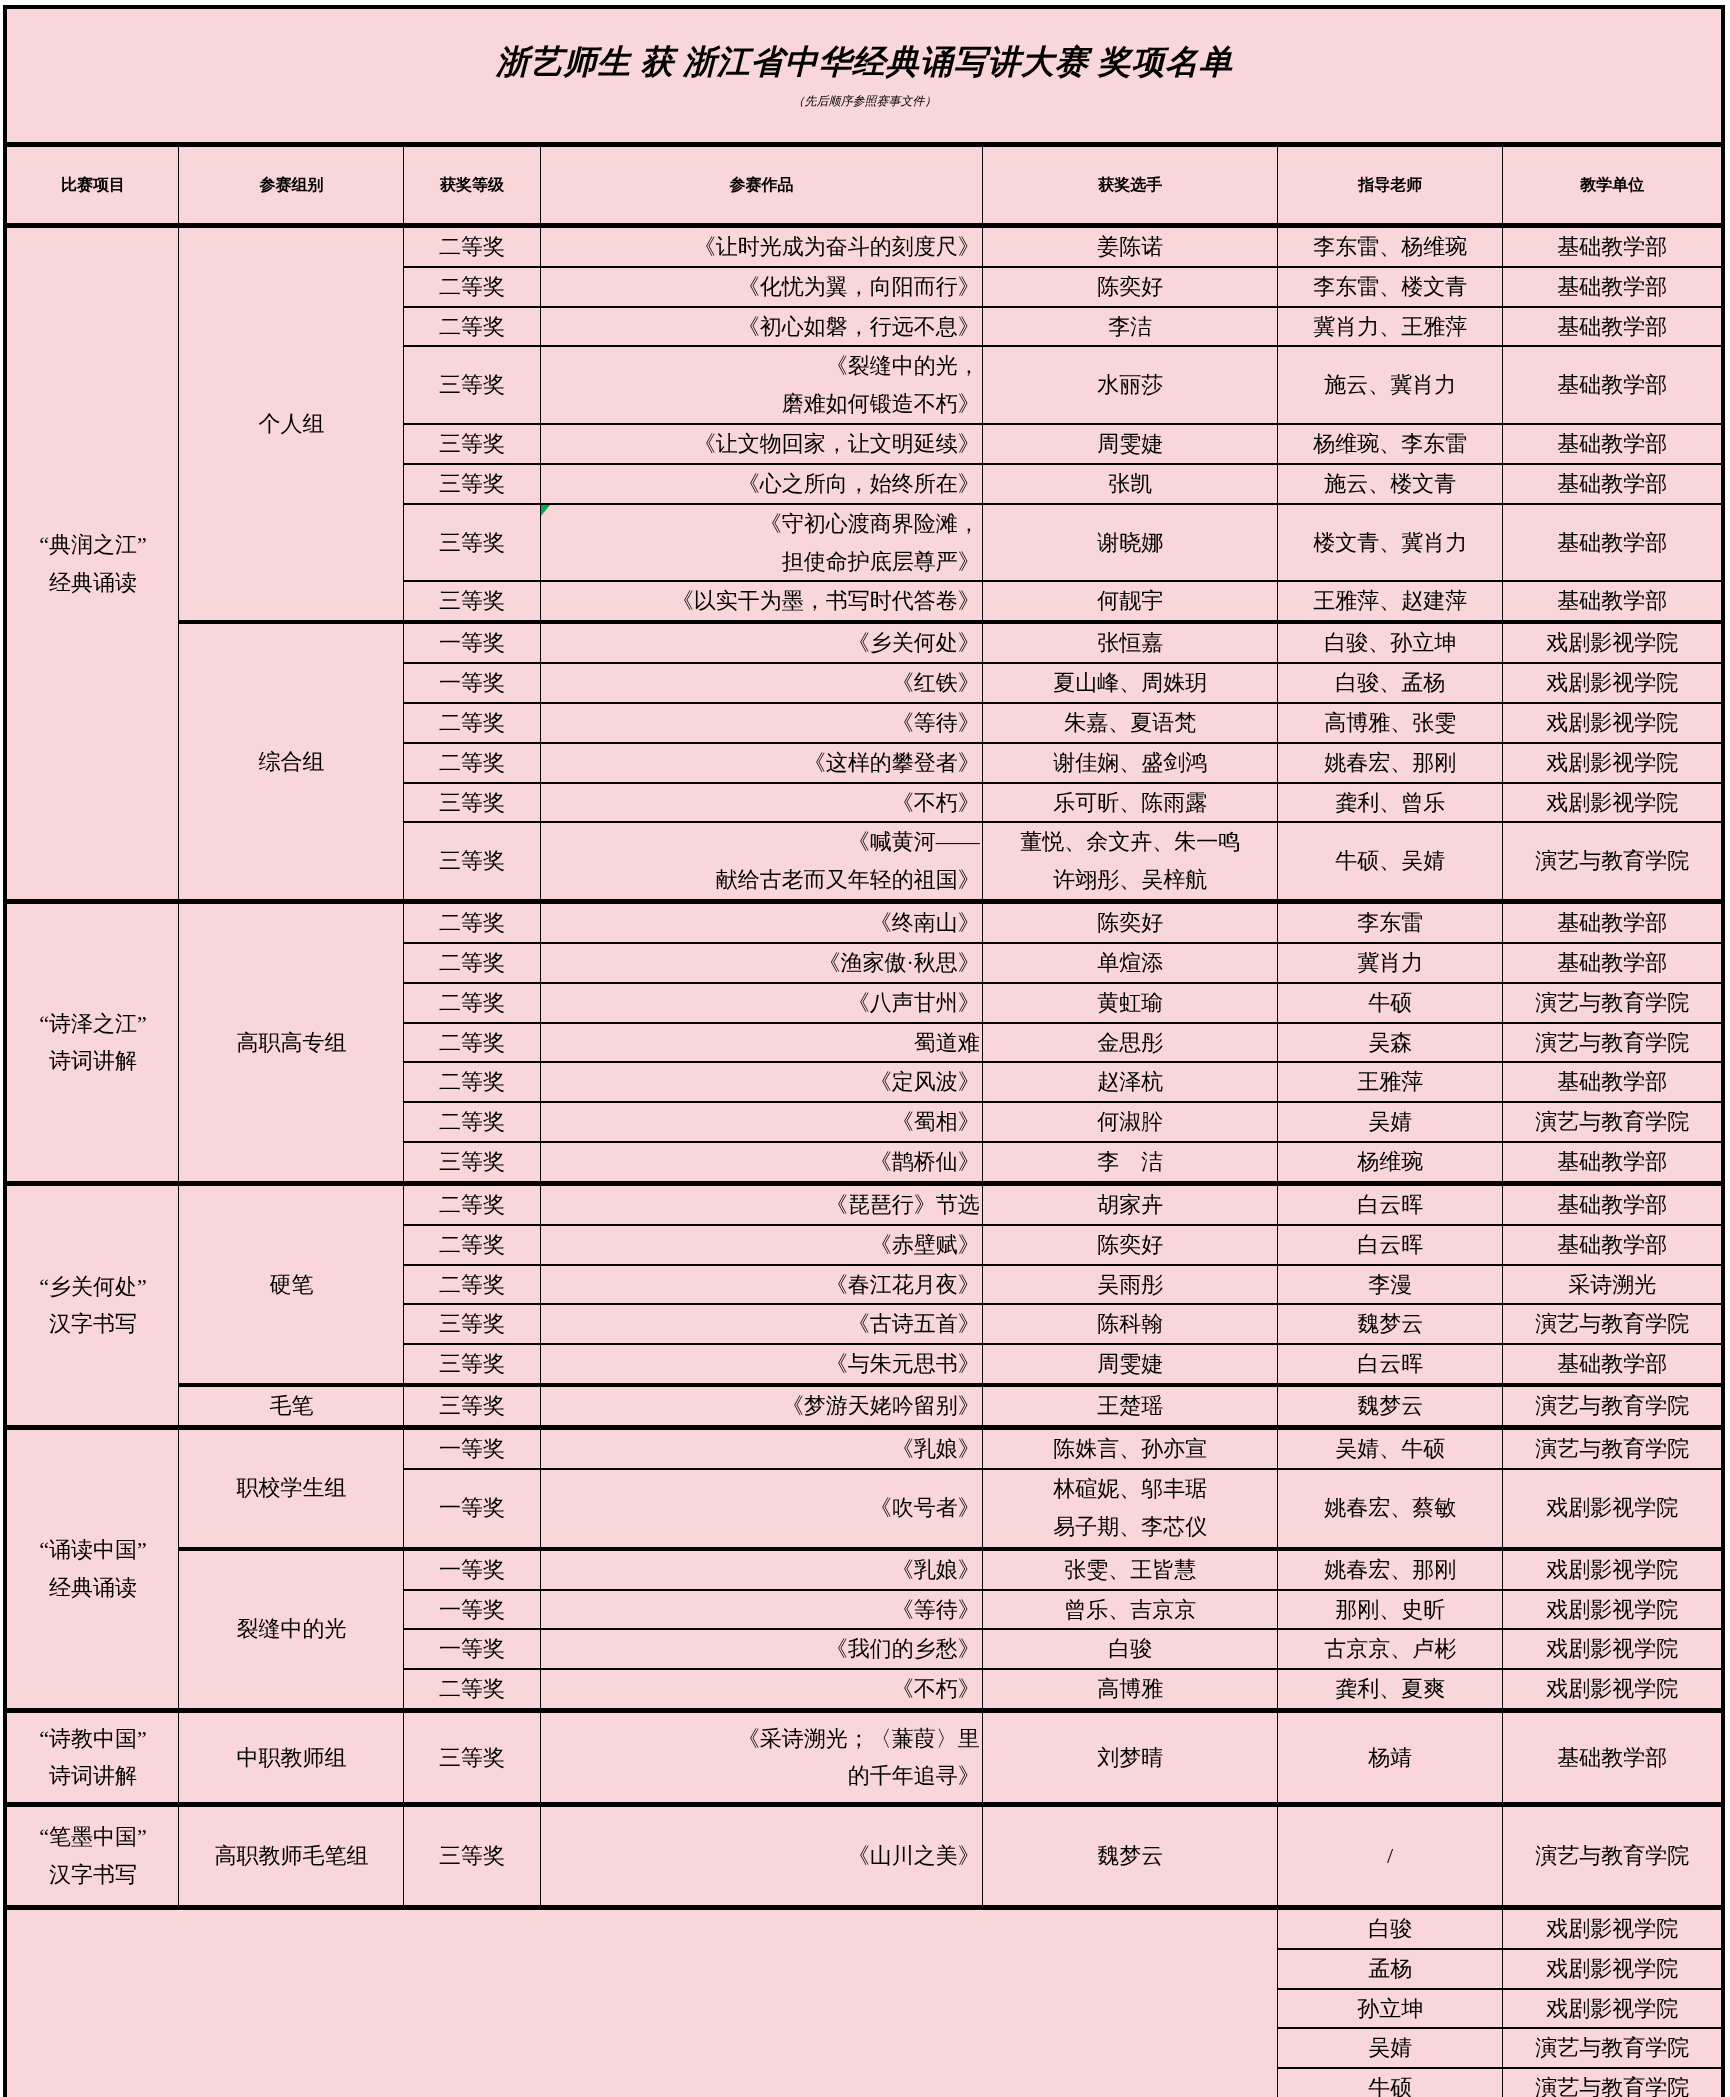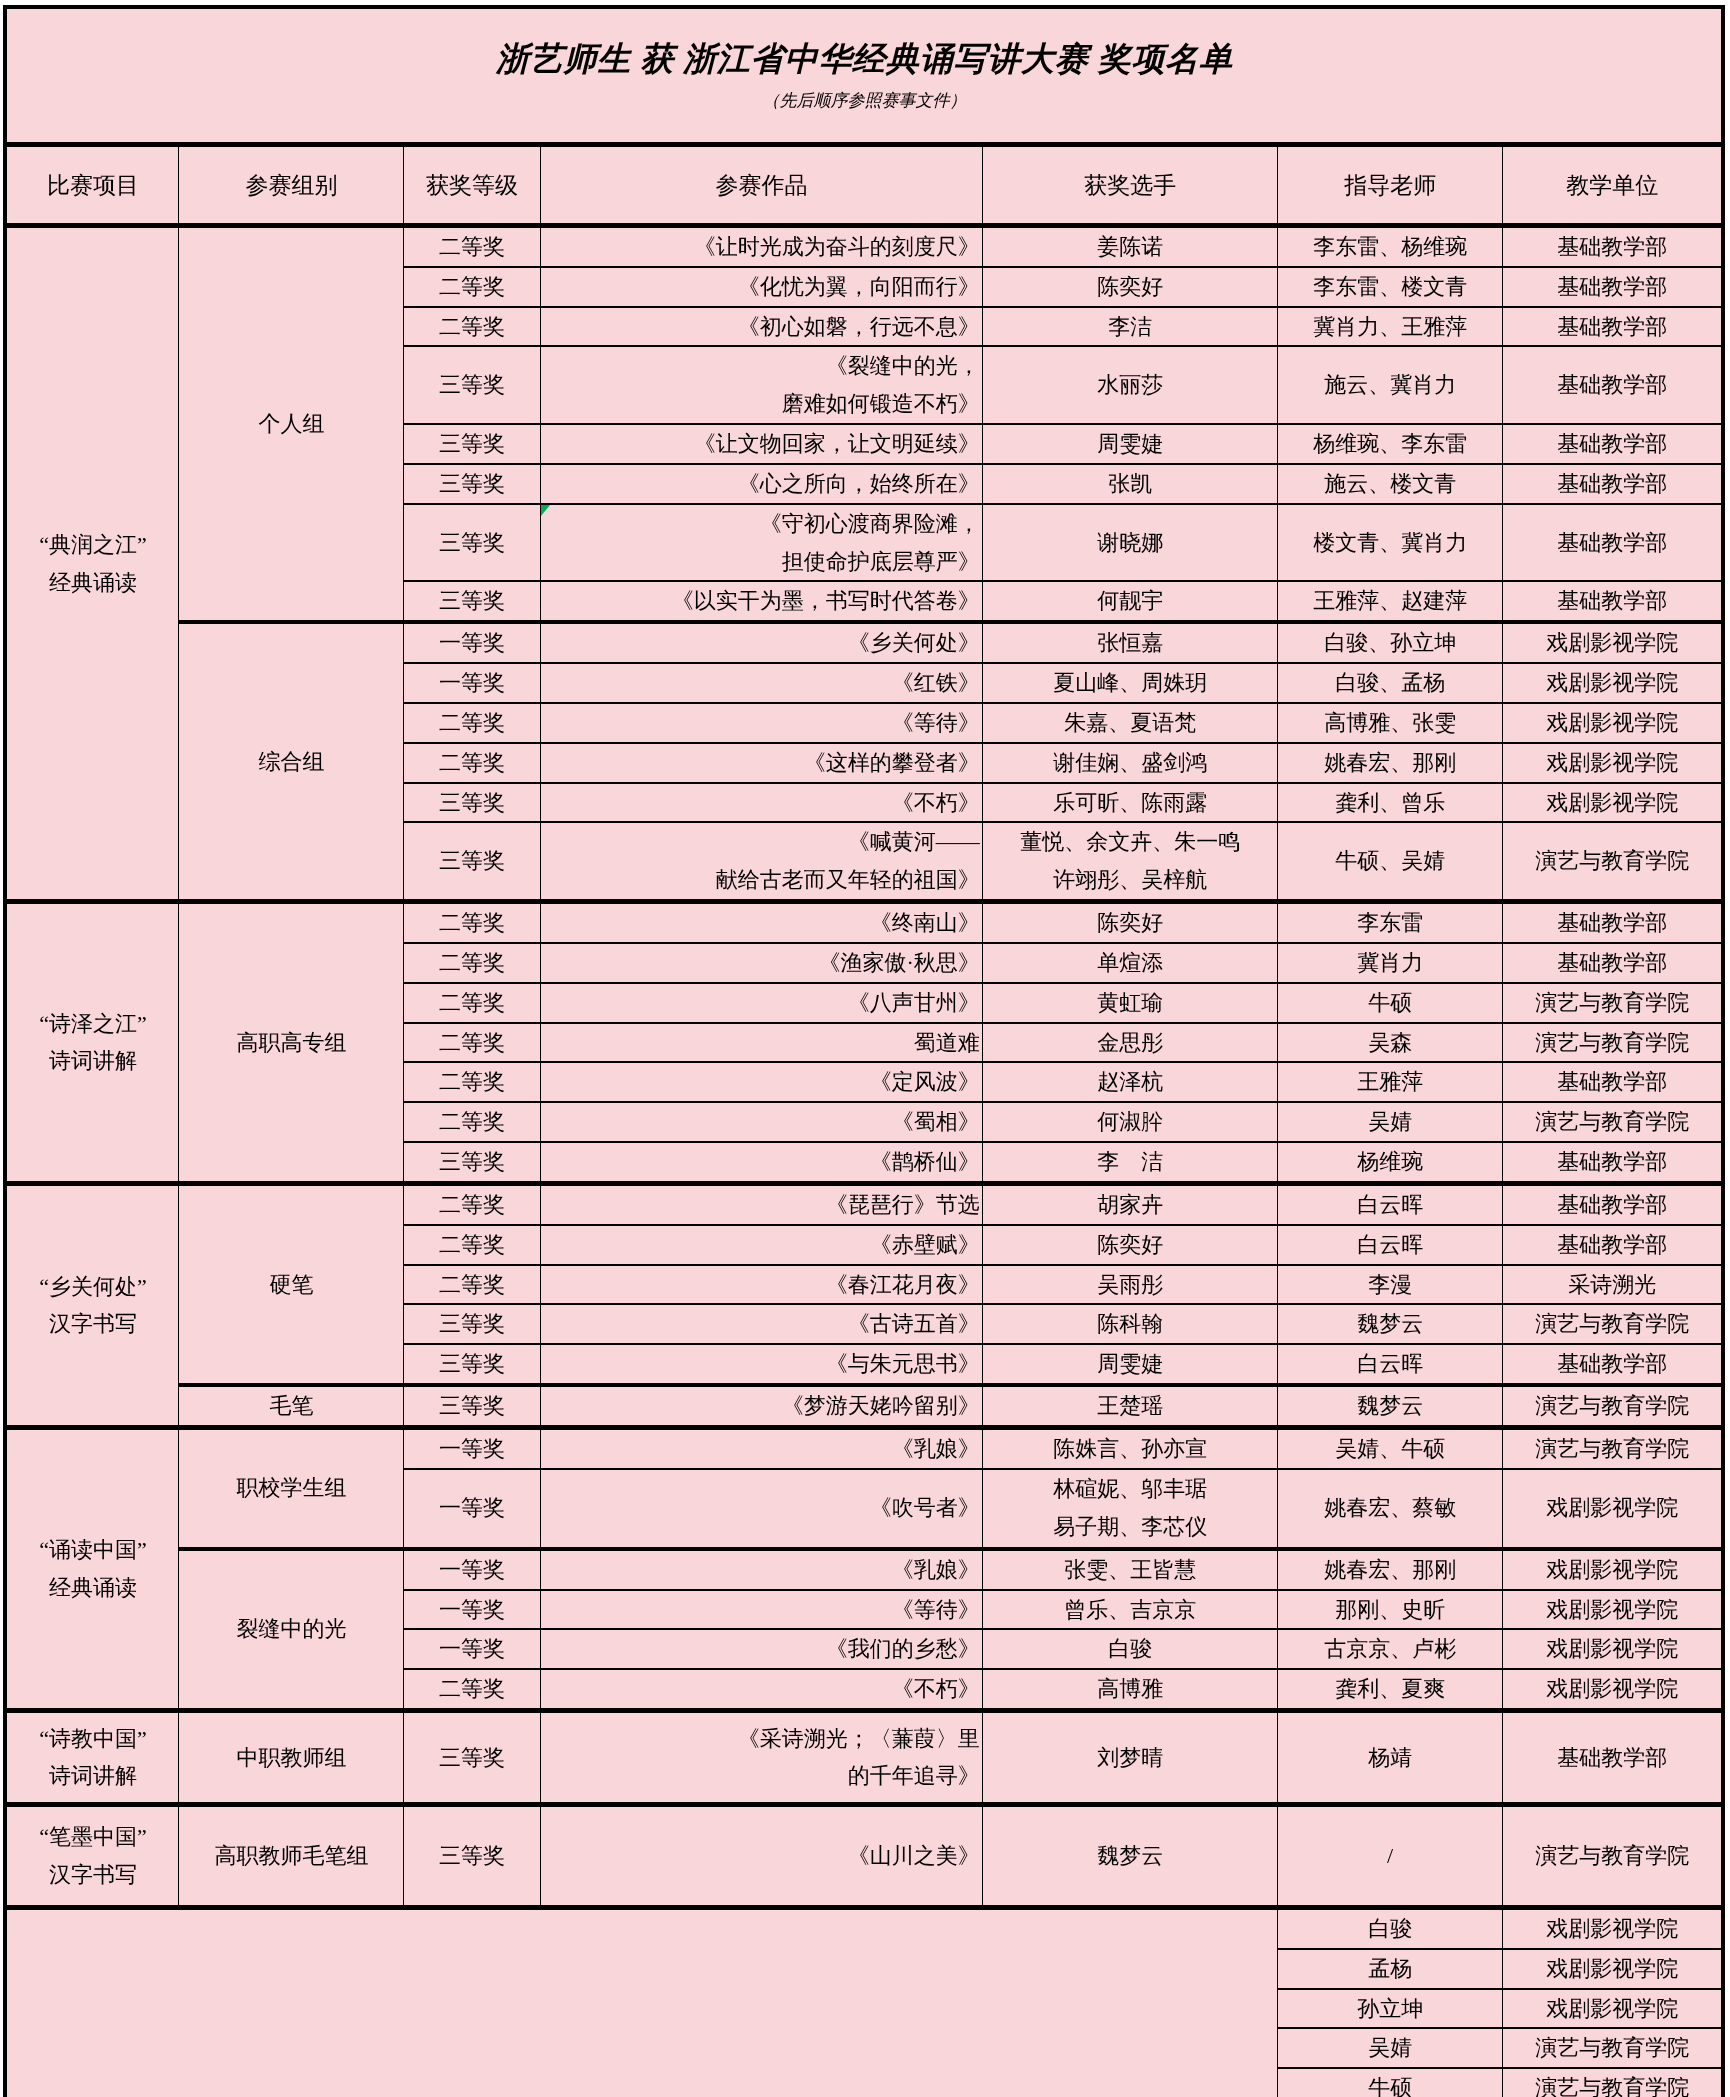--- a/index.html
+++ b/index.html
@@ -4,23 +4,23 @@
 <style>
   html,body{margin:0;padding:0;background:#FFFFFF;}
   body{width:1731px;height:2097px;position:relative;font-family:"Liberation Serif","DejaVu Serif",serif;color:#000;}
   .page{position:absolute;left:3.4px;top:5px;}
   table{border-collapse:collapse;table-layout:fixed;width:1722px;background:#F9D6DA;border:4.2px solid #000;}
   td,th{border-left:1.3px solid #000;border-right:1.3px solid #000;text-align:center;vertical-align:middle;padding:0 2.5px;font-size:22px;font-weight:normal;overflow:hidden;}
   .ln{line-height:1.72;}
   
   .title-cell{border:0;height:133px;vertical-align:middle;font-style:italic;}
   .main-title{font-size:33px;font-weight:bold;letter-spacing:0.8px;line-height:1.2;}
-  .sub-title{font-size:17px;margin-top:11px;line-height:1.2;}
+  .sub-title{font-size:12px;margin-top:11px;line-height:1.2;}
   
-  thead tr.head-row th{border-top:5.5px solid #000;border-bottom:5.5px solid #000;height:76px;font-weight:normal;font-size:23px;}
+  thead tr.head-row th{border-top:5.5px solid #000;border-bottom:5.5px solid #000;height:76px;font-weight:bold;font-size:16px;}
   
   tr.sep-normal td{border-top:2.5px solid #000;}
   tr.sep-group td{border-top:4.2px solid #000;}
   tr.sep-section td{border-top:5px solid #000;}
   tr.sep-teach td{border-top:2.9px solid #000;}
   .cell-work{position:relative;text-align:right;}
   .flag{position:absolute;left:0;top:0;width:0;height:0;border-top:11px solid #00B050;border-right:9.2px solid transparent;}
   .cell-award-label{font-size:22.7px;}
 </style>
 </head>

